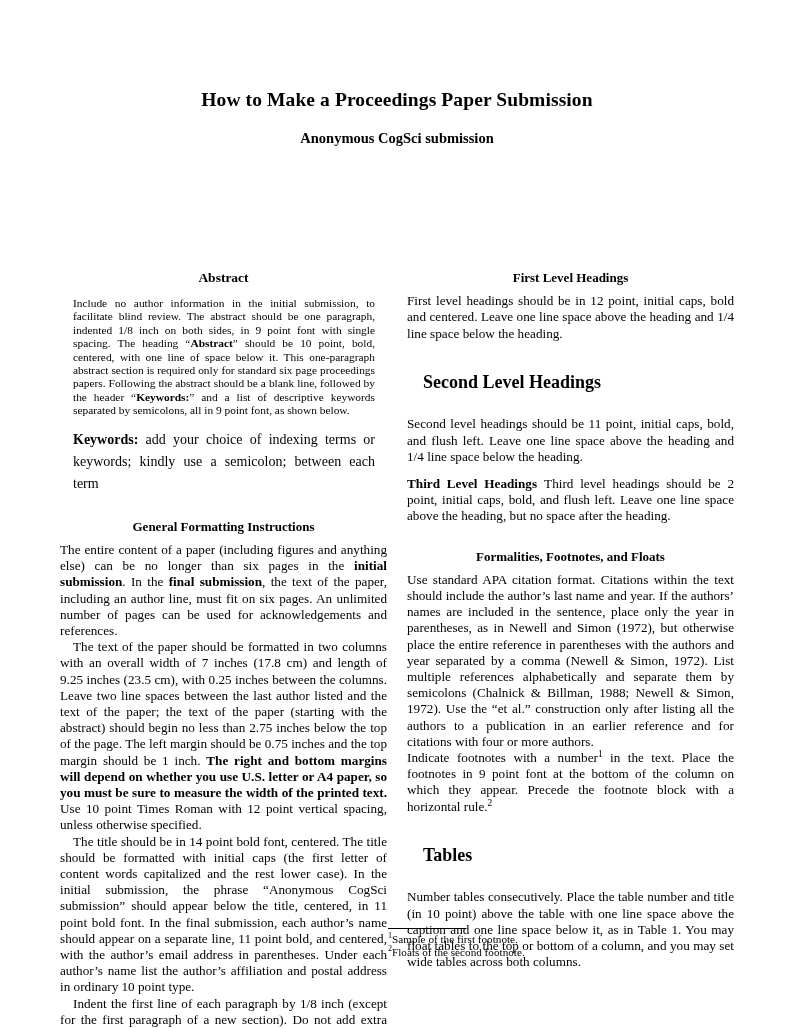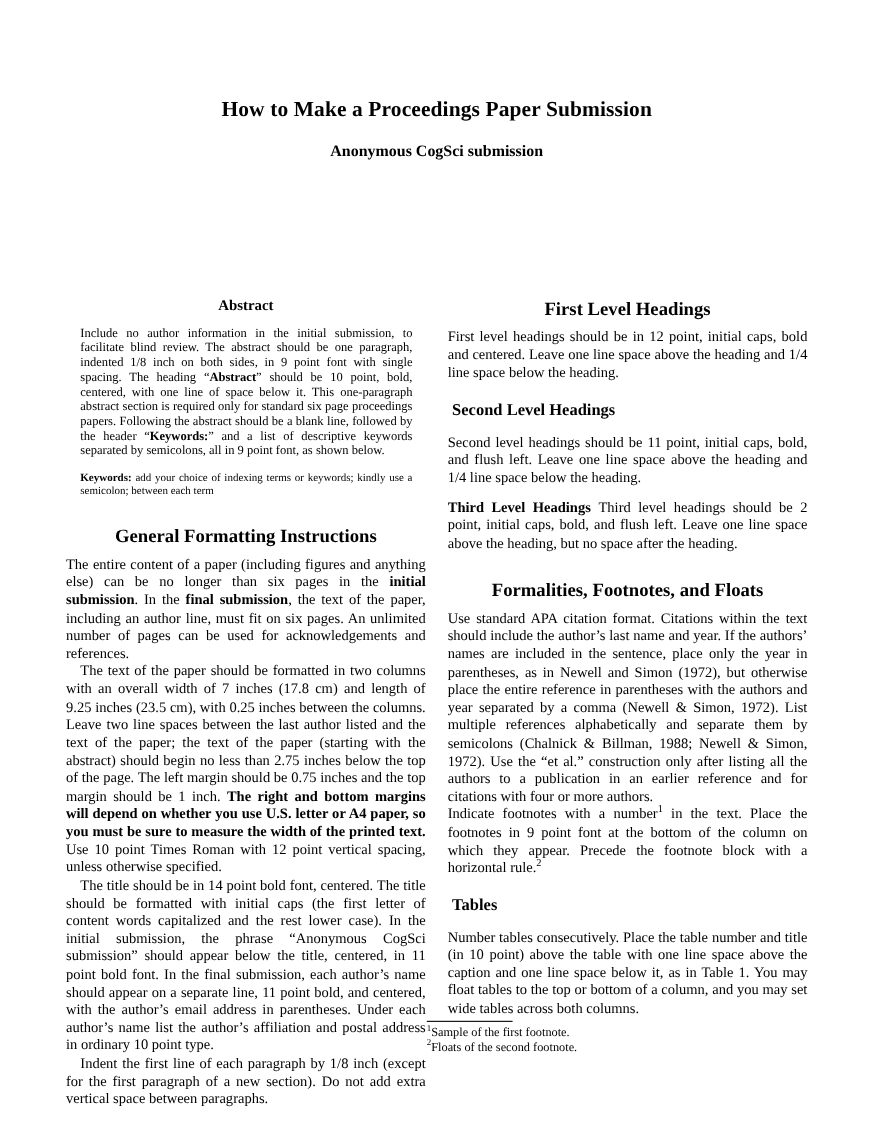--- a/index.html
+++ b/index.html
@@ -48,32 +48,32 @@
     display: flex;
     gap: 20px;
   }
   .col {
     width: 327px;
     box-sizing: border-box;
   }
 
   
   .h1 {
-    font-size: 17px;
+    font-size: 13px;
     font-weight: bold;
     text-align: center;
     margin: 0;
     padding: 0 0 7px 0;
     line-height: 1.25;
   }
   .h2 {
-    font-size: 15px;
+    font-size: 18px;
     font-weight: bold;
     text-align: left;
-    margin: 4px;
+    margin: 16px;
     padding: 13px 0 7px 0;
     line-height: 1.25;
   }
   p.body {
     font-size: 13.2px;
     line-height: 16.2px;
     text-align: justify;
     text-justify: inter-word;
     margin: 0;
     hyphens: auto;
@@ -107,22 +107,22 @@
   }
   p.abstract-text {
     font-size: 11.4px;
     line-height: 13.4px;
     text-align: justify;
     margin: 0;
     hyphens: auto;
     -webkit-hyphens: auto;
   }
   p.keywords {
-    font-size: 10px;
-    line-height: 12px;
+    font-size: 14px;
+    line-height: 22px;
     text-align: justify;
     margin: 0;
     padding-top: 11px;
   }
   .section-gap {
     height: 24px;
   }
 
   
   .footnote-block {

